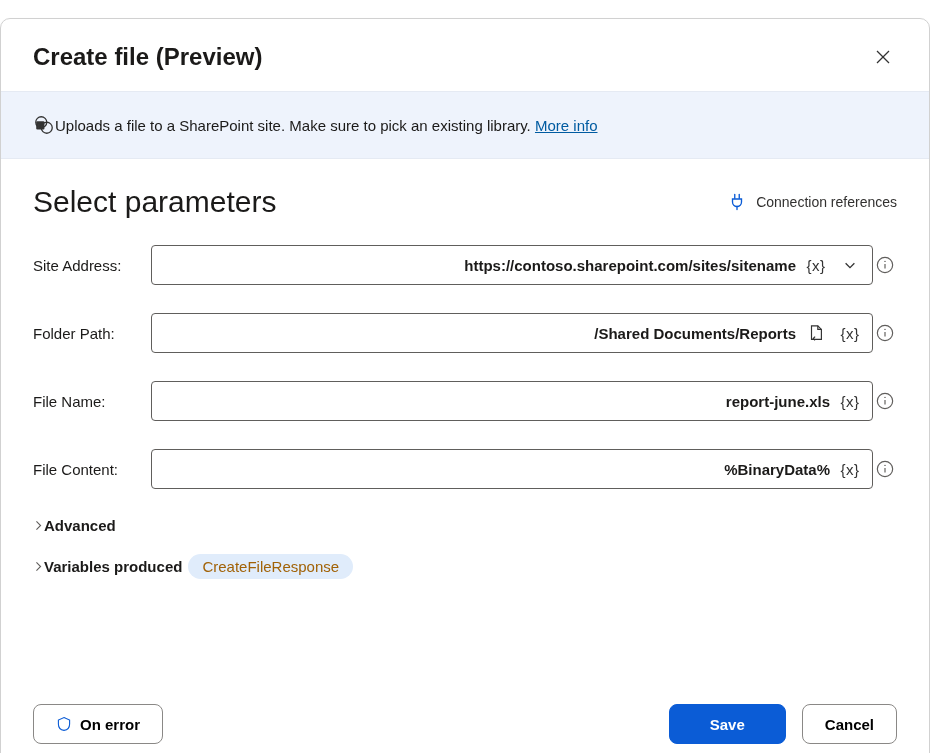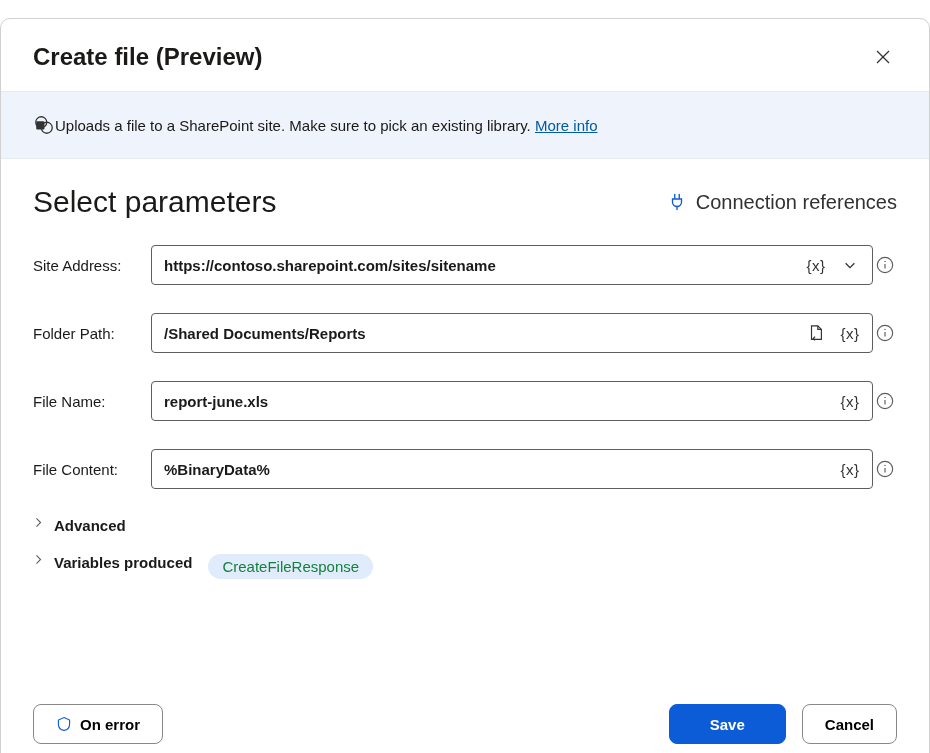--- a/index.html
+++ b/index.html
@@ -62,21 +62,21 @@
   }
   .section-title {
     font-size: 30px;
     font-weight: 400;
     flex:1;
   }
   .conn-ref {
     display:flex;
     align-items:center;
     gap:10px;
-    font-size:20px;
+    font-size:14px;
     color:#323130;
   }
   .plug-icon { color:#0b5cd6; }
   .param-row {
     display:flex;
     align-items:center;
     margin-bottom: 28px;
   }
   .param-label {
     width: 118px;
@@ -86,20 +86,21 @@
   .param-field {
     flex:1;
     display:flex;
     align-items:center;
     border:1px solid #605e5c;
     border-radius:4px;
     height:40px;
     padding: 0 8px 0 12px;
     font-size:15px;
     gap:6px;
+    text-align:right;
   }
   .param-field .value {
     flex:1;
     white-space:nowrap;
     overflow:hidden;
     text-overflow:ellipsis;
     font-weight:600;
   }
   .token-btn, .chev-btn, .picker-btn {
     height:28px;
@@ -113,36 +114,35 @@
   }
   .token-btn { font-family: "Segoe UI", sans-serif; letter-spacing:0.5px;}
   .info-icon {
     width:24px;height:24px;
     display:flex;align-items:center;justify-content:center;
     color:#605e5c;
     cursor:pointer;
   }
   .expander {
     display:flex;
-    align-items:flex-start;
-    gap:10px;
+    align-items:center;
     font-size:15px;
     font-weight:600;
     cursor:pointer;
     margin-bottom:20px;
     user-select:none;
   }
   .expander .chev { color:#605e5c; font-weight:400;}
   .pill {
     display:inline-flex;
     align-items:center;
     padding:4px 14px;
     border-radius:16px;
     background:#e0ecfb;
-    color:#15803d;
+    color:#a16207;
     font-size:15px;
     font-weight:400;
     margin-left:6px;
   }
   .footer {
     display:flex;
     align-items:center;
     padding: 22px 32px 26px 32px;
     gap:16px;
     border-top:1px solid transparent;

